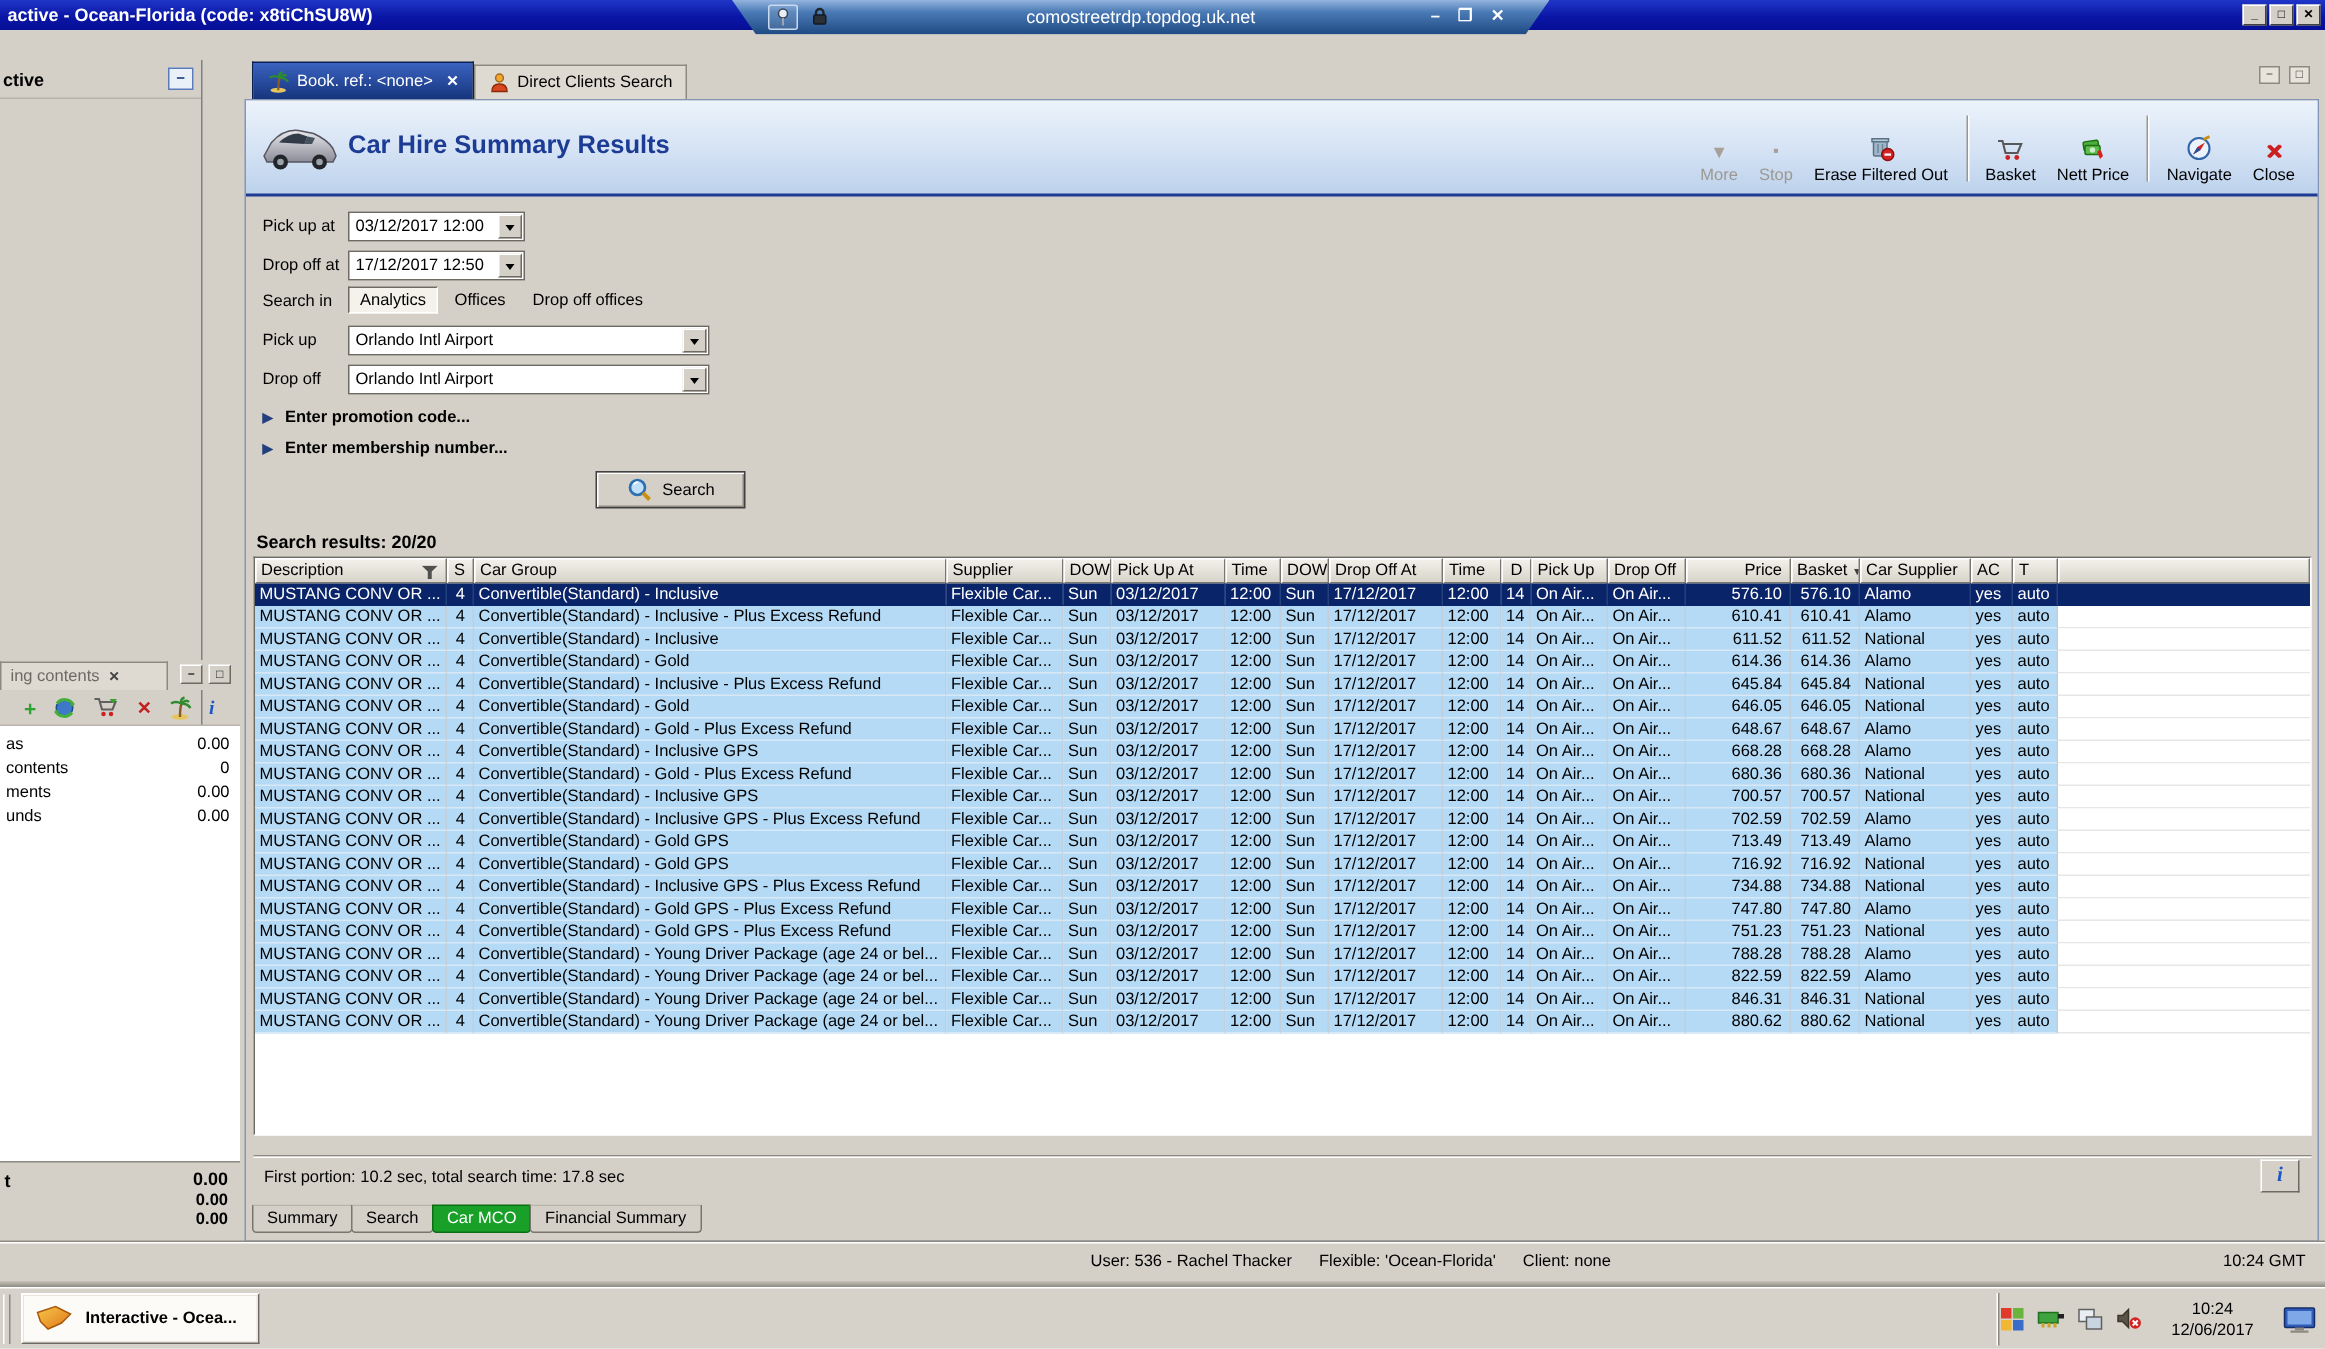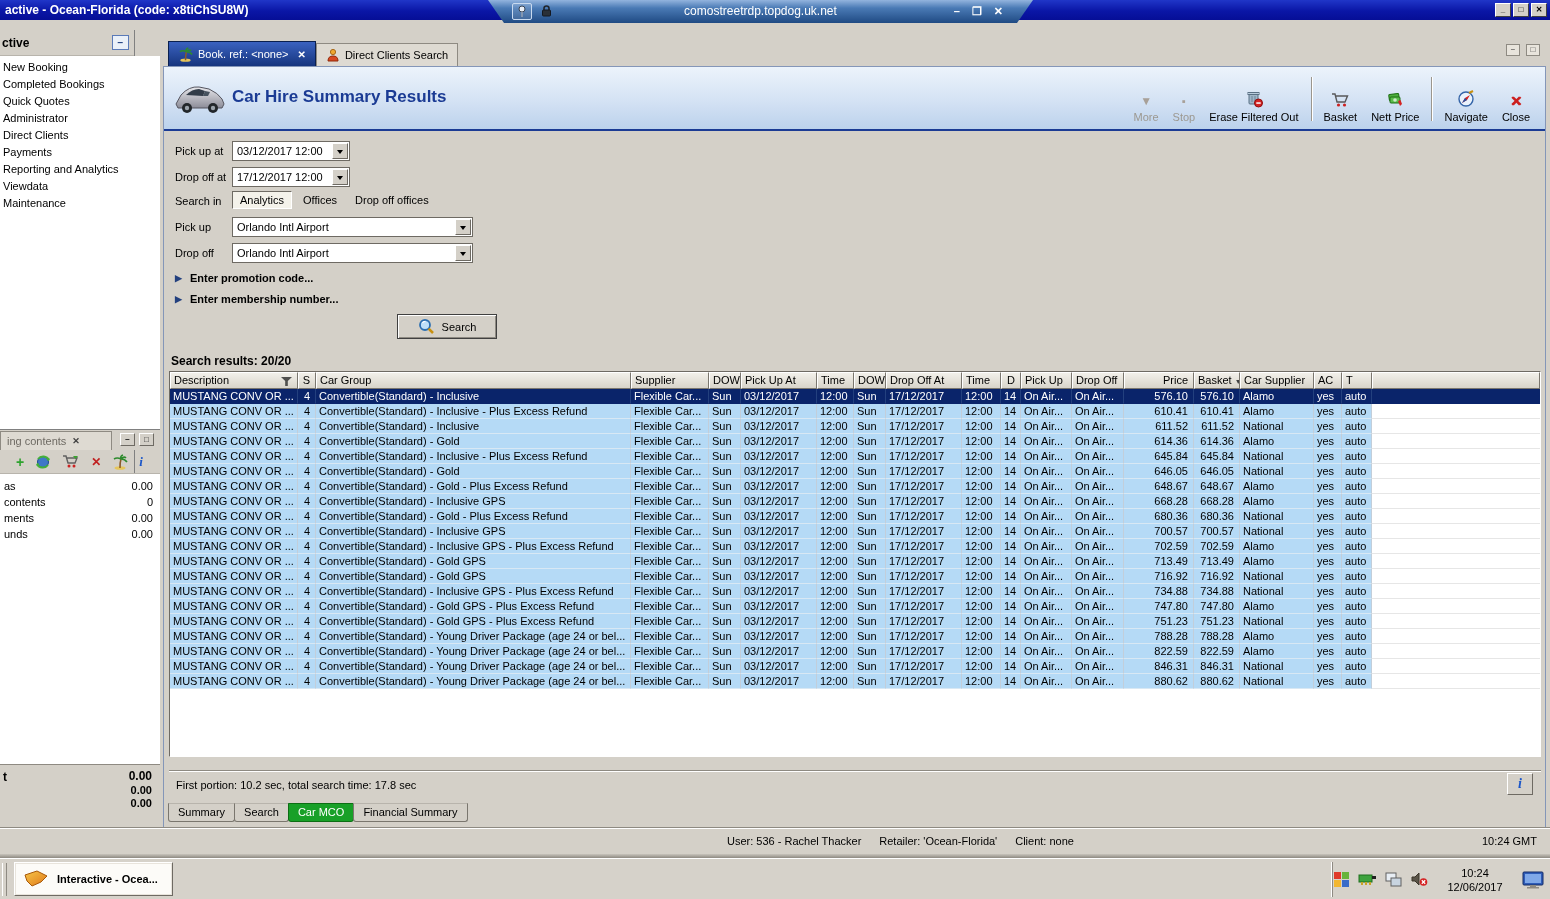--- a/index.html
+++ b/index.html
@@ -17,21 +17,21 @@
 #rdp-lock{position:absolute;left:52px;top:4px;}
 #rdp-address{position:absolute;left:0;right:0;top:0;height:23px;text-align:center;line-height:23px;font-size:12px;}
 .rdp-btns{position:absolute;right:30px;top:4px;display:flex;gap:12px;}
 .rdp-btn{color:#fff;font-size:11px;font-weight:bold;line-height:14px;}
 
 
 #menubar{position:absolute;left:0;top:20px;width:100%;height:20px;background:#C9F4F4;border-bottom:1px solid #A8D8D8;display:flex;align-items:center;gap:18px;padding-left:8px;}
 .menu-item{cursor:default;}
 
 
-#sidebar{position:absolute;left:0;top:30px;width:135px;height:788px;background:#D4D0C8;border-right:1px solid #808080;}
+#sidebar{position:absolute;left:0;top:40px;width:135px;height:788px;background:#D4D0C8;border-right:1px solid #808080;}
 #side-header{position:absolute;left:0;top:0;width:100%;height:26px;font-weight:bold;font-size:12px;line-height:26px;padding-left:2px;border-bottom:1px solid #B8B4AC;}
 #side-collapse{position:absolute;right:5px;top:5px;width:17px;height:15px;border:1px solid #5A7AB8;background:#EAF0F8;text-align:center;line-height:13px;font-size:10px;color:#204080;}
 #sidebar-list{position:absolute;left:0;top:26px;width:160px;height:374px;background:#fff;border-bottom:1px solid #808080;padding-top:3px;}
 .nav-item{height:17px;line-height:17px;padding-left:3px;cursor:default;}
 #bc-tabstrip{position:absolute;left:0;top:400px;width:160px;height:20px;background:#D4D0C8;text-decoration:underline;}
 #bc-tab{position:absolute;left:0;top:1px;height:19px;width:112px;background:#DEDAD2;border:1px solid #8E8A82;border-bottom:none;color:#6E6A63;display:flex;align-items:center;gap:6px;padding-left:6px;}
 .flatbtns{position:absolute;right:6px;top:3px;display:flex;gap:4px;}
 .fbtn{width:15px;height:13px;background:#D4D0C8;border:1px solid;border-color:#FFF #6E6A63 #6E6A63 #FFF;font-size:8px;line-height:11px;text-align:center;font-weight:bold;color:#202020;}
 #bc-tools{position:absolute;left:0;top:420px;width:160px;height:24px;display:flex;align-items:center;gap:11px;padding-left:16px;border-bottom:1px solid #B8B4AC;}
 #bc-list{position:absolute;left:0;top:444px;width:160px;bottom:54px;background:#fff;padding-top:4px;}
@@ -155,31 +155,20 @@
       <span class="rdp-btn">✕</span>
     </div>
   </div>
 
 
   <div id="sidebar">
     <div id="side-header">
       <span>ctive</span>
       <div id="side-collapse">−</div>
     </div>
-    <div id="sidebar-list">
-        <div class="nav-item">New Booking</div>
-        <div class="nav-item">Completed Bookings</div>
-        <div class="nav-item">Quick Quotes</div>
-        <div class="nav-item">Administrator</div>
-        <div class="nav-item">Direct Clients</div>
-        <div class="nav-item">Payments</div>
-        <div class="nav-item">Reporting and Analytics</div>
-        <div class="nav-item">Viewdata</div>
-        <div class="nav-item">Maintenance</div>
-      </div>
 
     <div id="bc-tabstrip">
       <div id="bc-tab">
         <span>ing contents</span>
         <span style="color:#404040;font-weight:bold;font-size:9px;">✕</span>
       </div>
       <div class="flatbtns">
         <div class="fbtn">−</div>
         <div class="fbtn">□</div>
       </div>
@@ -345,21 +334,21 @@
       </div>
 
       <span class="f-label" style="top:78px;">Pick up at</span>
       <div class="combo" style="left:68px;top:74px;width:118px;">
         <span class="ctxt">03/12/2017 12:00</span>
         <span class="cbtn"></span>
       </div>
 
       <span class="f-label" style="top:104px;">Drop off at</span>
       <div class="combo" style="left:68px;top:100px;width:118px;">
-        <span class="ctxt">17/12/2017 12:00</span>
+        <span class="ctxt">17/12/2017 12:50</span>
         <span class="cbtn"></span>
       </div>
 
       <span class="f-label" style="top:128px;">Search in</span>
       <div id="search-in">
           <span class="seg seg-sel">Analytics</span>
           <span class="seg">Offices</span>
           <span class="seg">Drop off offices</span>
         </div>
 
@@ -851,21 +840,21 @@
           <span class="btab">Search</span>
           <span class="btab btab-active">Car MCO</span>
           <span class="btab">Financial Summary</span>
         </div>
     </div>
   </div>
 
   <div id="statusbar">
     <div id="sb-text">
       <span>User: 536 - Rachel Thacker</span>
-      <span>Retailer: 'Ocean-Florida'</span>
+      <span>Flexible: 'Ocean-Florida'</span>
       <span>Client: none</span>
     </div>
     <span id="sb-time">10:24 GMT</span>
   </div>
 
   <div id="win-edge"></div>
 
   <div id="taskbar">
     <div id="tb-handle"></div>
     <div id="tb-app">

